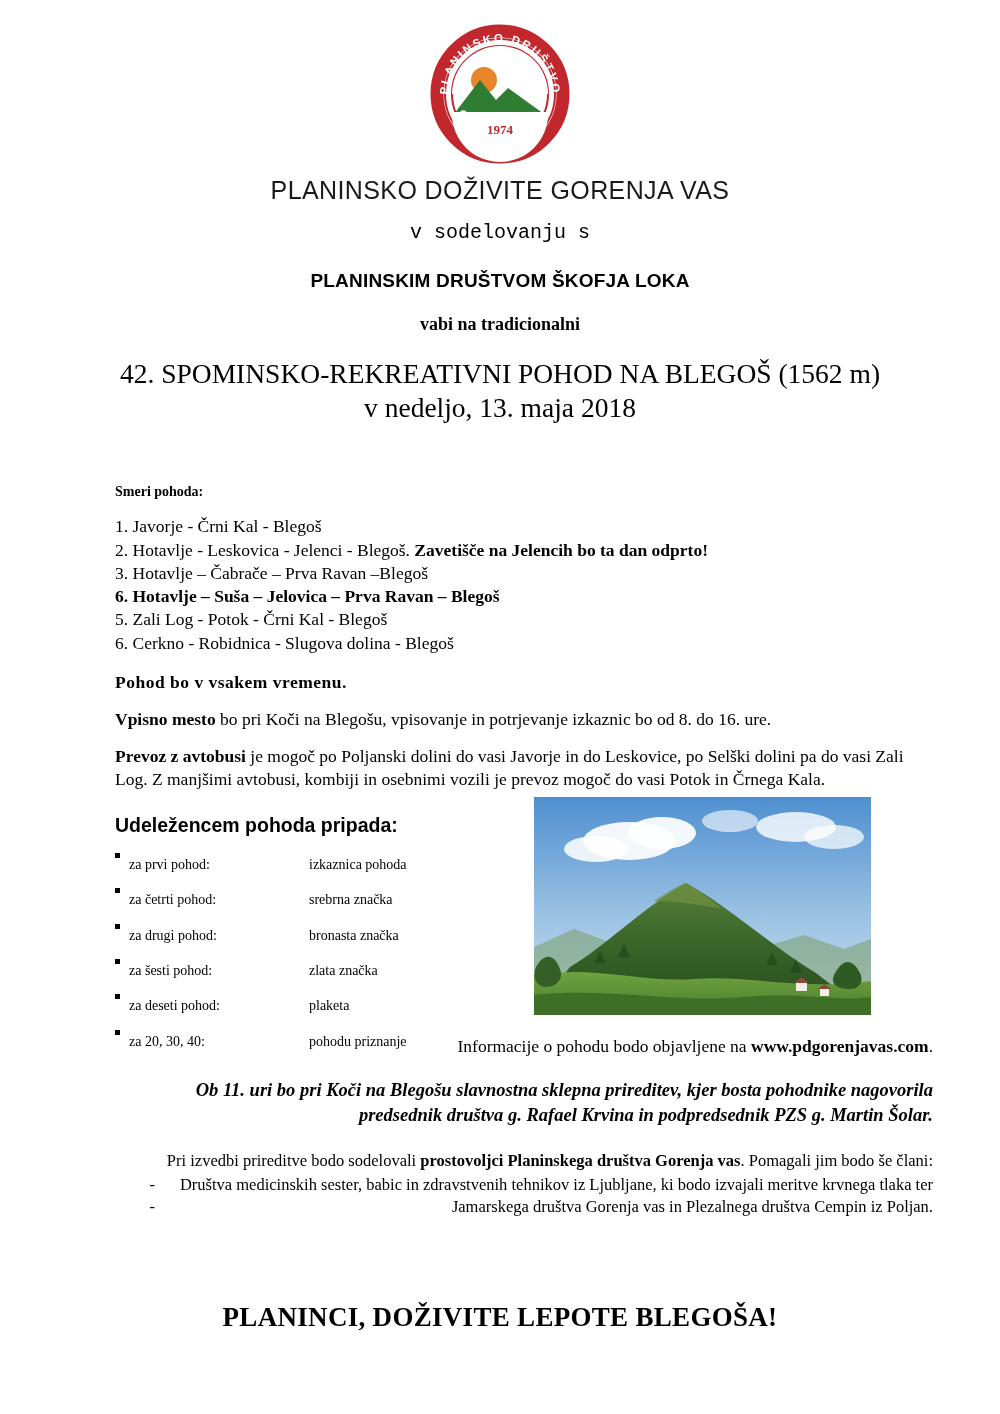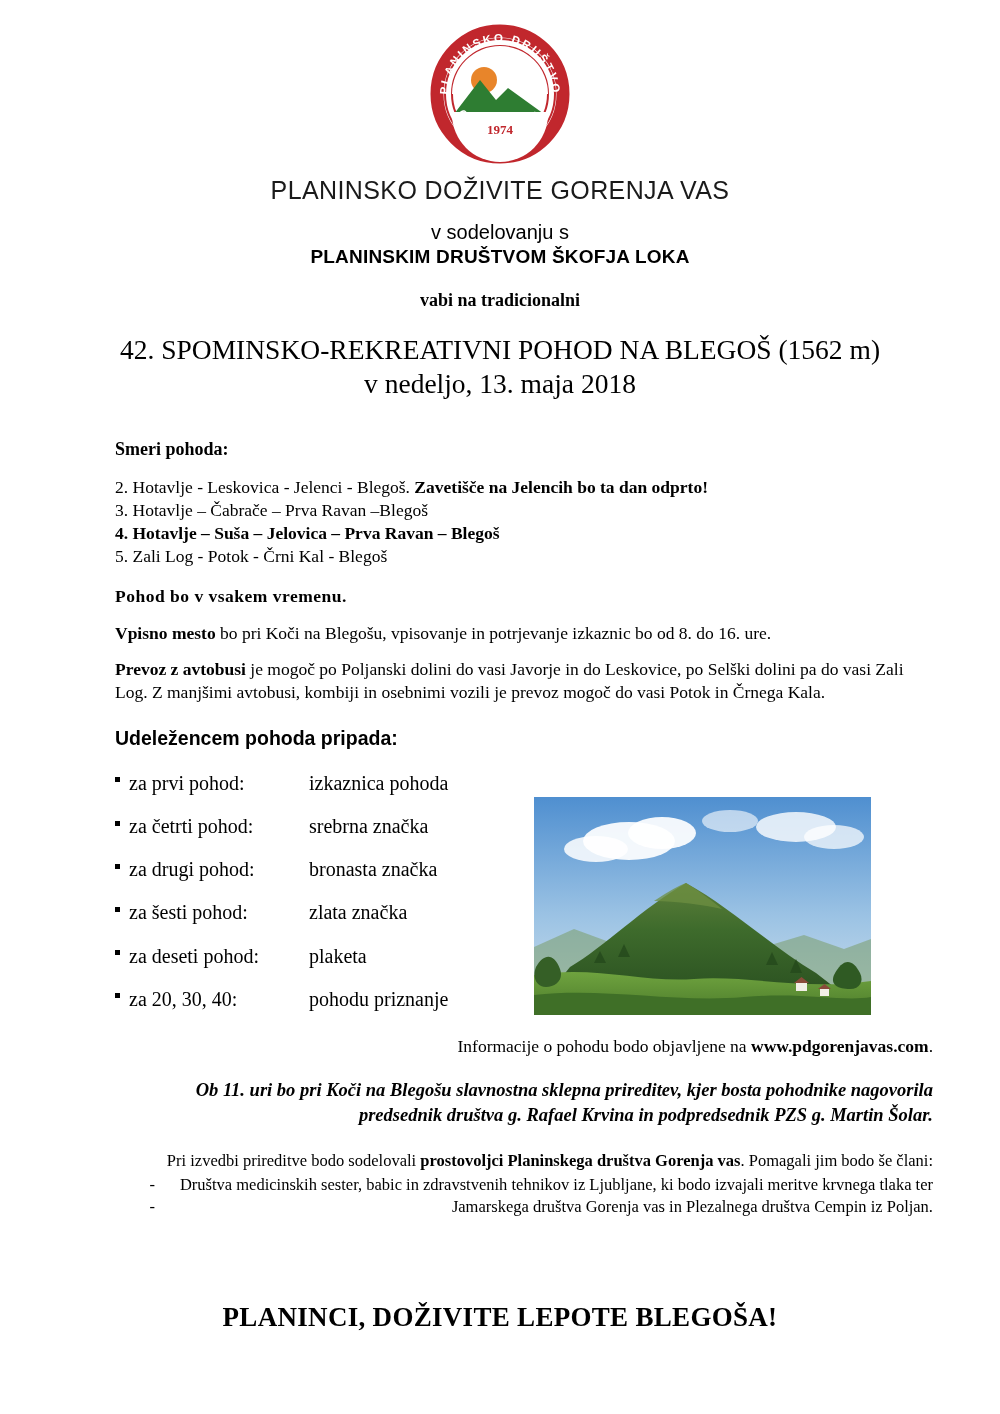--- a/index.html
+++ b/index.html
@@ -47,23 +47,23 @@
     text-align: center;
   }
   .org-title {
     font-family: "Liberation Sans", sans-serif;
     font-size: 25px;
     letter-spacing: 0.4px;
     color: #1a1a1a;
     margin-bottom: 16px;
   }
   .coop-line {
-    font-family: Liberation Sans, sans-serif;
+    font-family: Liberation Mono, monospace;
     font-size: 20px;
-    margin-bottom: 2px;
+    margin-bottom: 26px;
   }
   .partner-title {
     font-family: "Liberation Sans", sans-serif;
     font-size: 19px;
     font-weight: bold;
     letter-spacing: 0.2px;
     margin-bottom: 22px;
   }
   .invite-line {
     font-family: "Liberation Serif", serif;
@@ -83,22 +83,23 @@
   .content {
     position: absolute;
     top: 438px;
     left: 115px;
     width: 812px;
     font-size: 17.5px;
     line-height: 1.31;
   }
   .sec-title {
     font-weight: bold;
-    font-size: 18px;
+    font-size: 14px;
     margin-bottom: 14px;
+    margin-top: 45px;
   }
   .routes {
     margin: 0 0 16px 0;
     padding: 0;
     list-style: none;
   }
   .routes li {
     margin: 0;
     padding: 0;
     line-height: 1.33;
@@ -118,23 +119,23 @@
     margin: 22px 0 18px 0;
   }
   .benefits {
     list-style: none;
     margin: 0;
     padding: 0;
     width: 430px;
   }
   .benefits li {
     display: flex;
-    align-items: center;
+    align-items: flex-start;
     margin-bottom: 17px;
-    font-size: 20px;
+    font-size: 14px;
   }
   .bullet-sq {
     display: inline-block;
     width: 5px;
     height: 5px;
     background: #000;
     margin-right: 9px;
     position: relative;
     top: -3px;
     flex: 0 0 auto;
@@ -244,24 +245,26 @@
       <span>42. SPOMINSKO-REKREATIVNI POHOD NA BLEGOŠ (1562 m)</span>
       <span class="line2">v nedeljo, 13. maja 2018</span>
     </div>
   </div>
 
   <div class="content">
 
     <div class="sec-title">Smeri pohoda:</div>
 
     <ul class="routes">
+      <li><span>1. Javorje - Črni Kal - Blegoš</span></li>
       <li><span>2. Hotavlje - Leskovica - Jelenci - Blegoš. </span><b>Zavetišče na Jelencih bo ta dan odprto!</b></li>
       <li><span>3. Hotavlje – Čabrače – Prva Ravan –Blegoš</span></li>
-      <li class="bold"><span>4. Hotavlje – Suša – Jelovica – Prva Ravan – Blegoš</span></li>
+      <li class="bold"><span>6. Hotavlje – Suša – Jelovica – Prva Ravan – Blegoš</span></li>
       <li><span>5. Zali Log - Potok - Črni Kal - Blegoš</span></li>
+      <li><span>6. Cerkno - Robidnica - Slugova dolina - Blegoš</span></li>
     </ul>
 
     <div class="para">
       <span class="spaced-bold">Pohod  bo  v  vsakem  vremenu.</span>
     </div>
 
     <div class="para gap">
       <span class="b">Vpisno mesto</span><span> bo pri Koči na Blegošu, vpisovanje in potrjevanje izkaznic bo od 8. do 16. ure.</span>
     </div>
 

